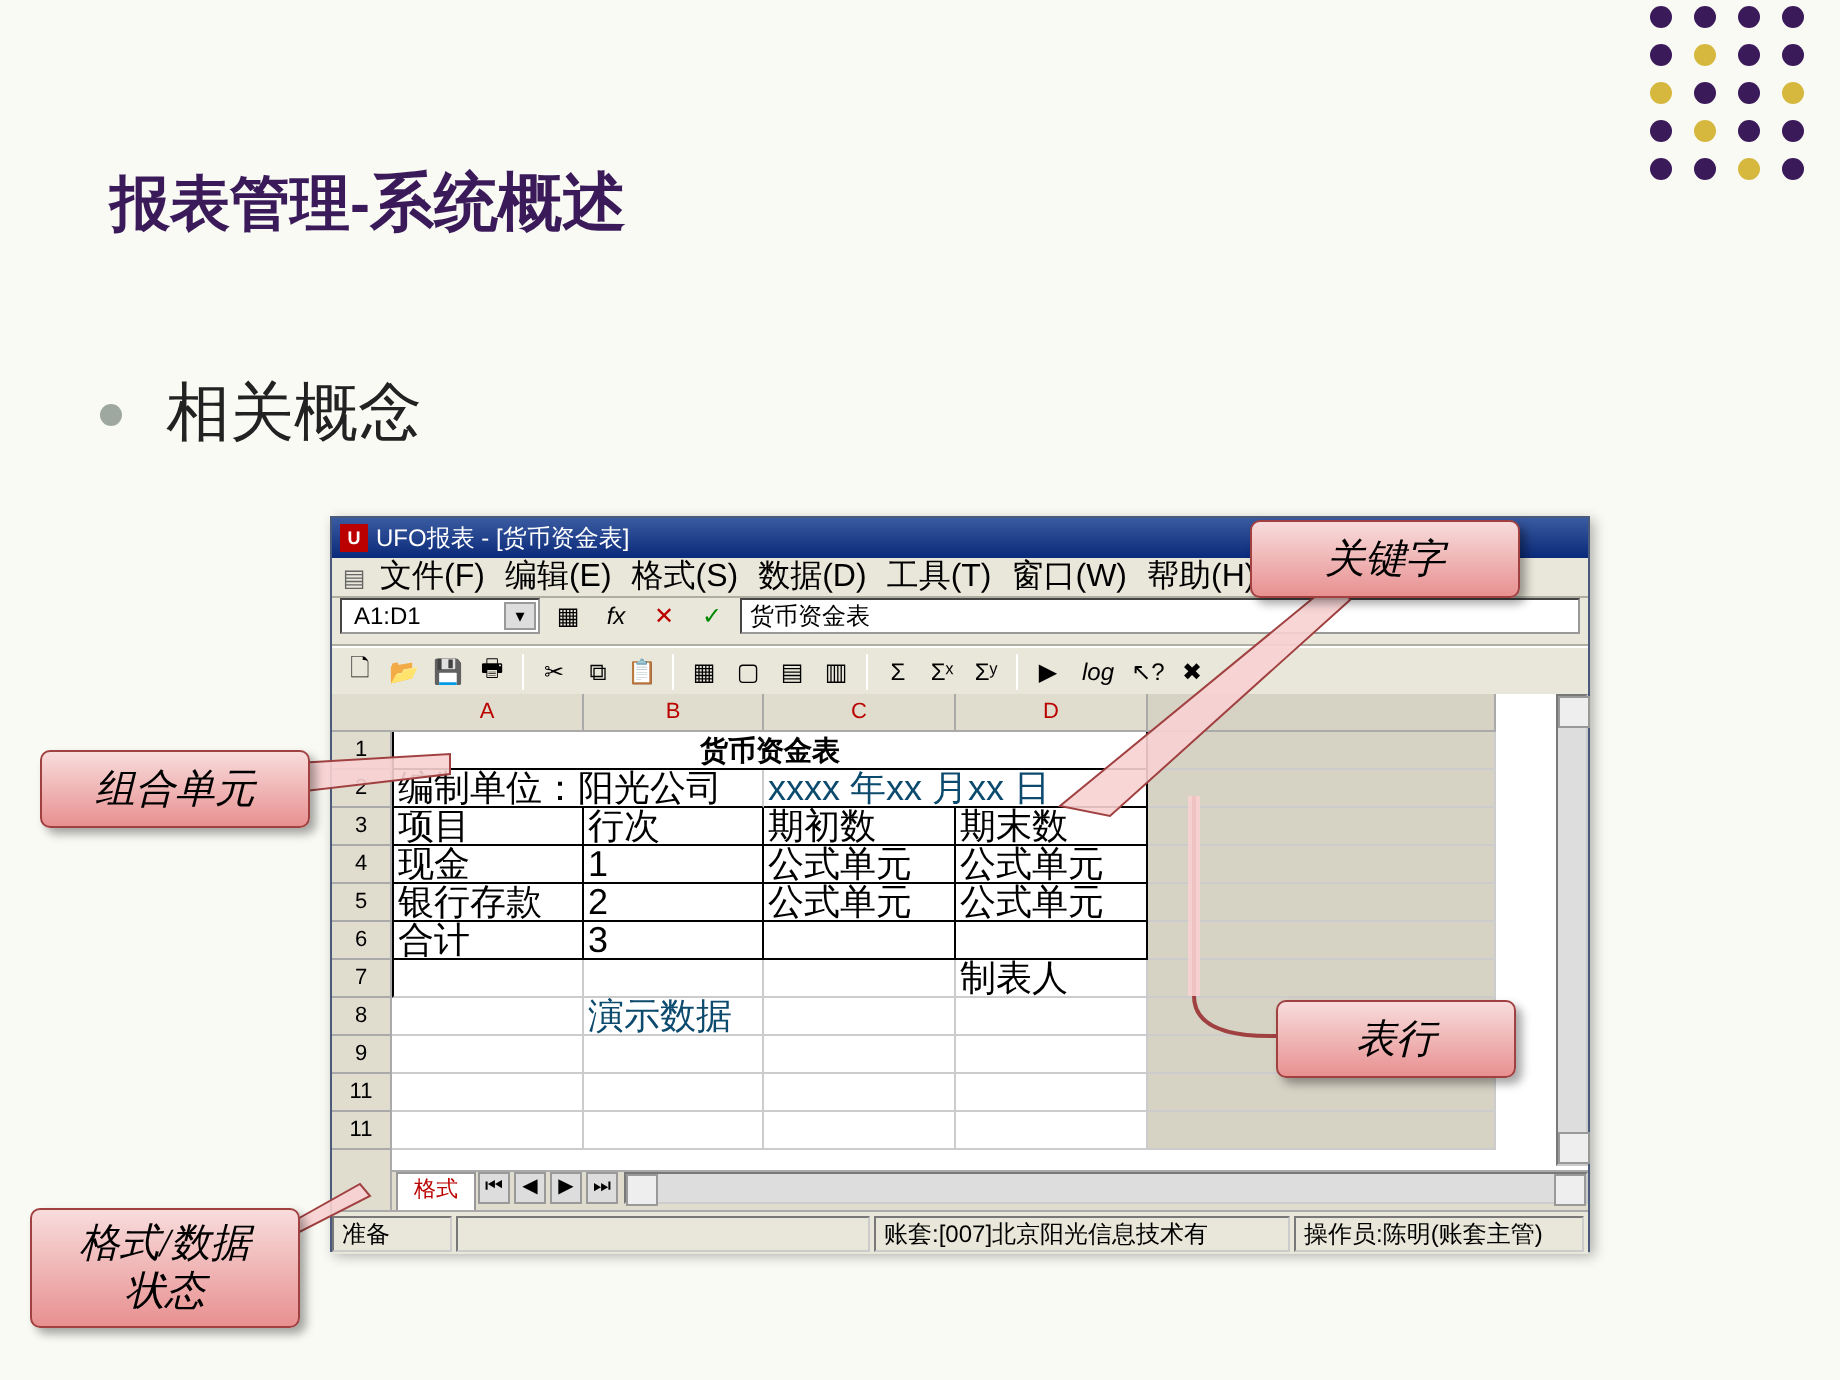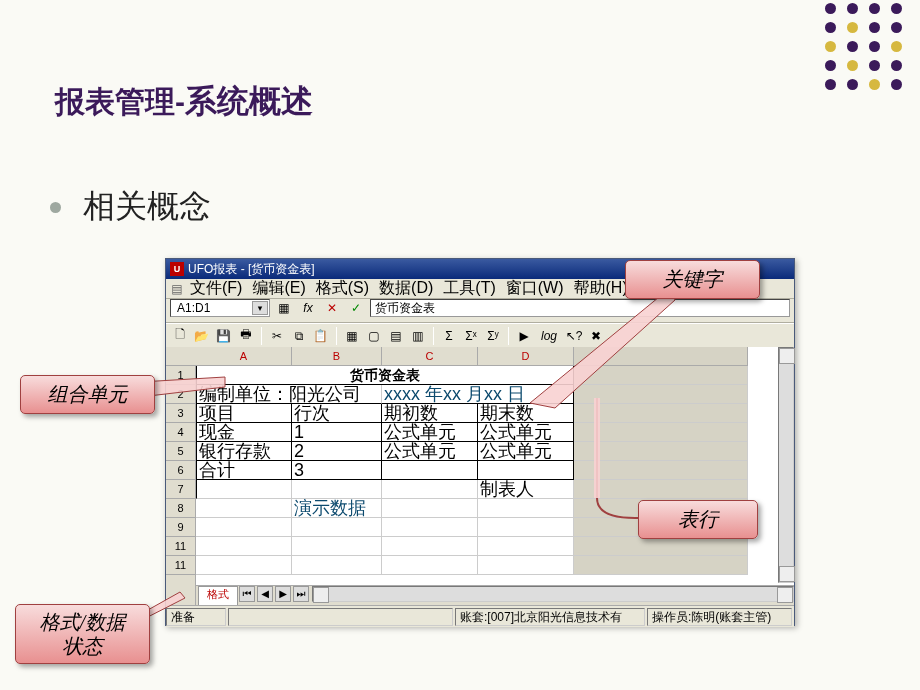--- a/index.html
+++ b/index.html
@@ -324,21 +324,21 @@
         <div class="hscroll"></div>
       </div>
     </div>
   </div>
 
   <div class="vscroll"></div>
 
   <div class="statusbar">
     <div class="status-cell" style="width:60px">准备</div>
     <div class="status-cell" style="flex:1"></div>
-    <div class="status-cell" style="width:190px;overflow:hidden">账套:[007]北京阳光信息技术有</div>
+    <div class="status-cell" style="width:208px;overflow:hidden">账套:[007]北京阳光信息技术有</div>
     <div class="status-cell" style="width:145px;overflow:hidden">操作员:陈明(账套主管)</div>
   </div>
 </div>
 
 <svg class="pointer" style="top:288px; left:500px; width:180px; height:120px">
   <polygon points="170,0 30,115 55,120 175,12" fill="rgba(248,210,210,0.9)" stroke="#a04040" stroke-width="1"></polygon>
 </svg>
 <svg class="pointer" style="top:372px; left:140px; width:90px; height:30px">
   <polygon points="0,10 85,5 85,15 0,25" fill="rgba(248,210,210,0.9)" stroke="#a04040" stroke-width="1"></polygon>
 </svg>

